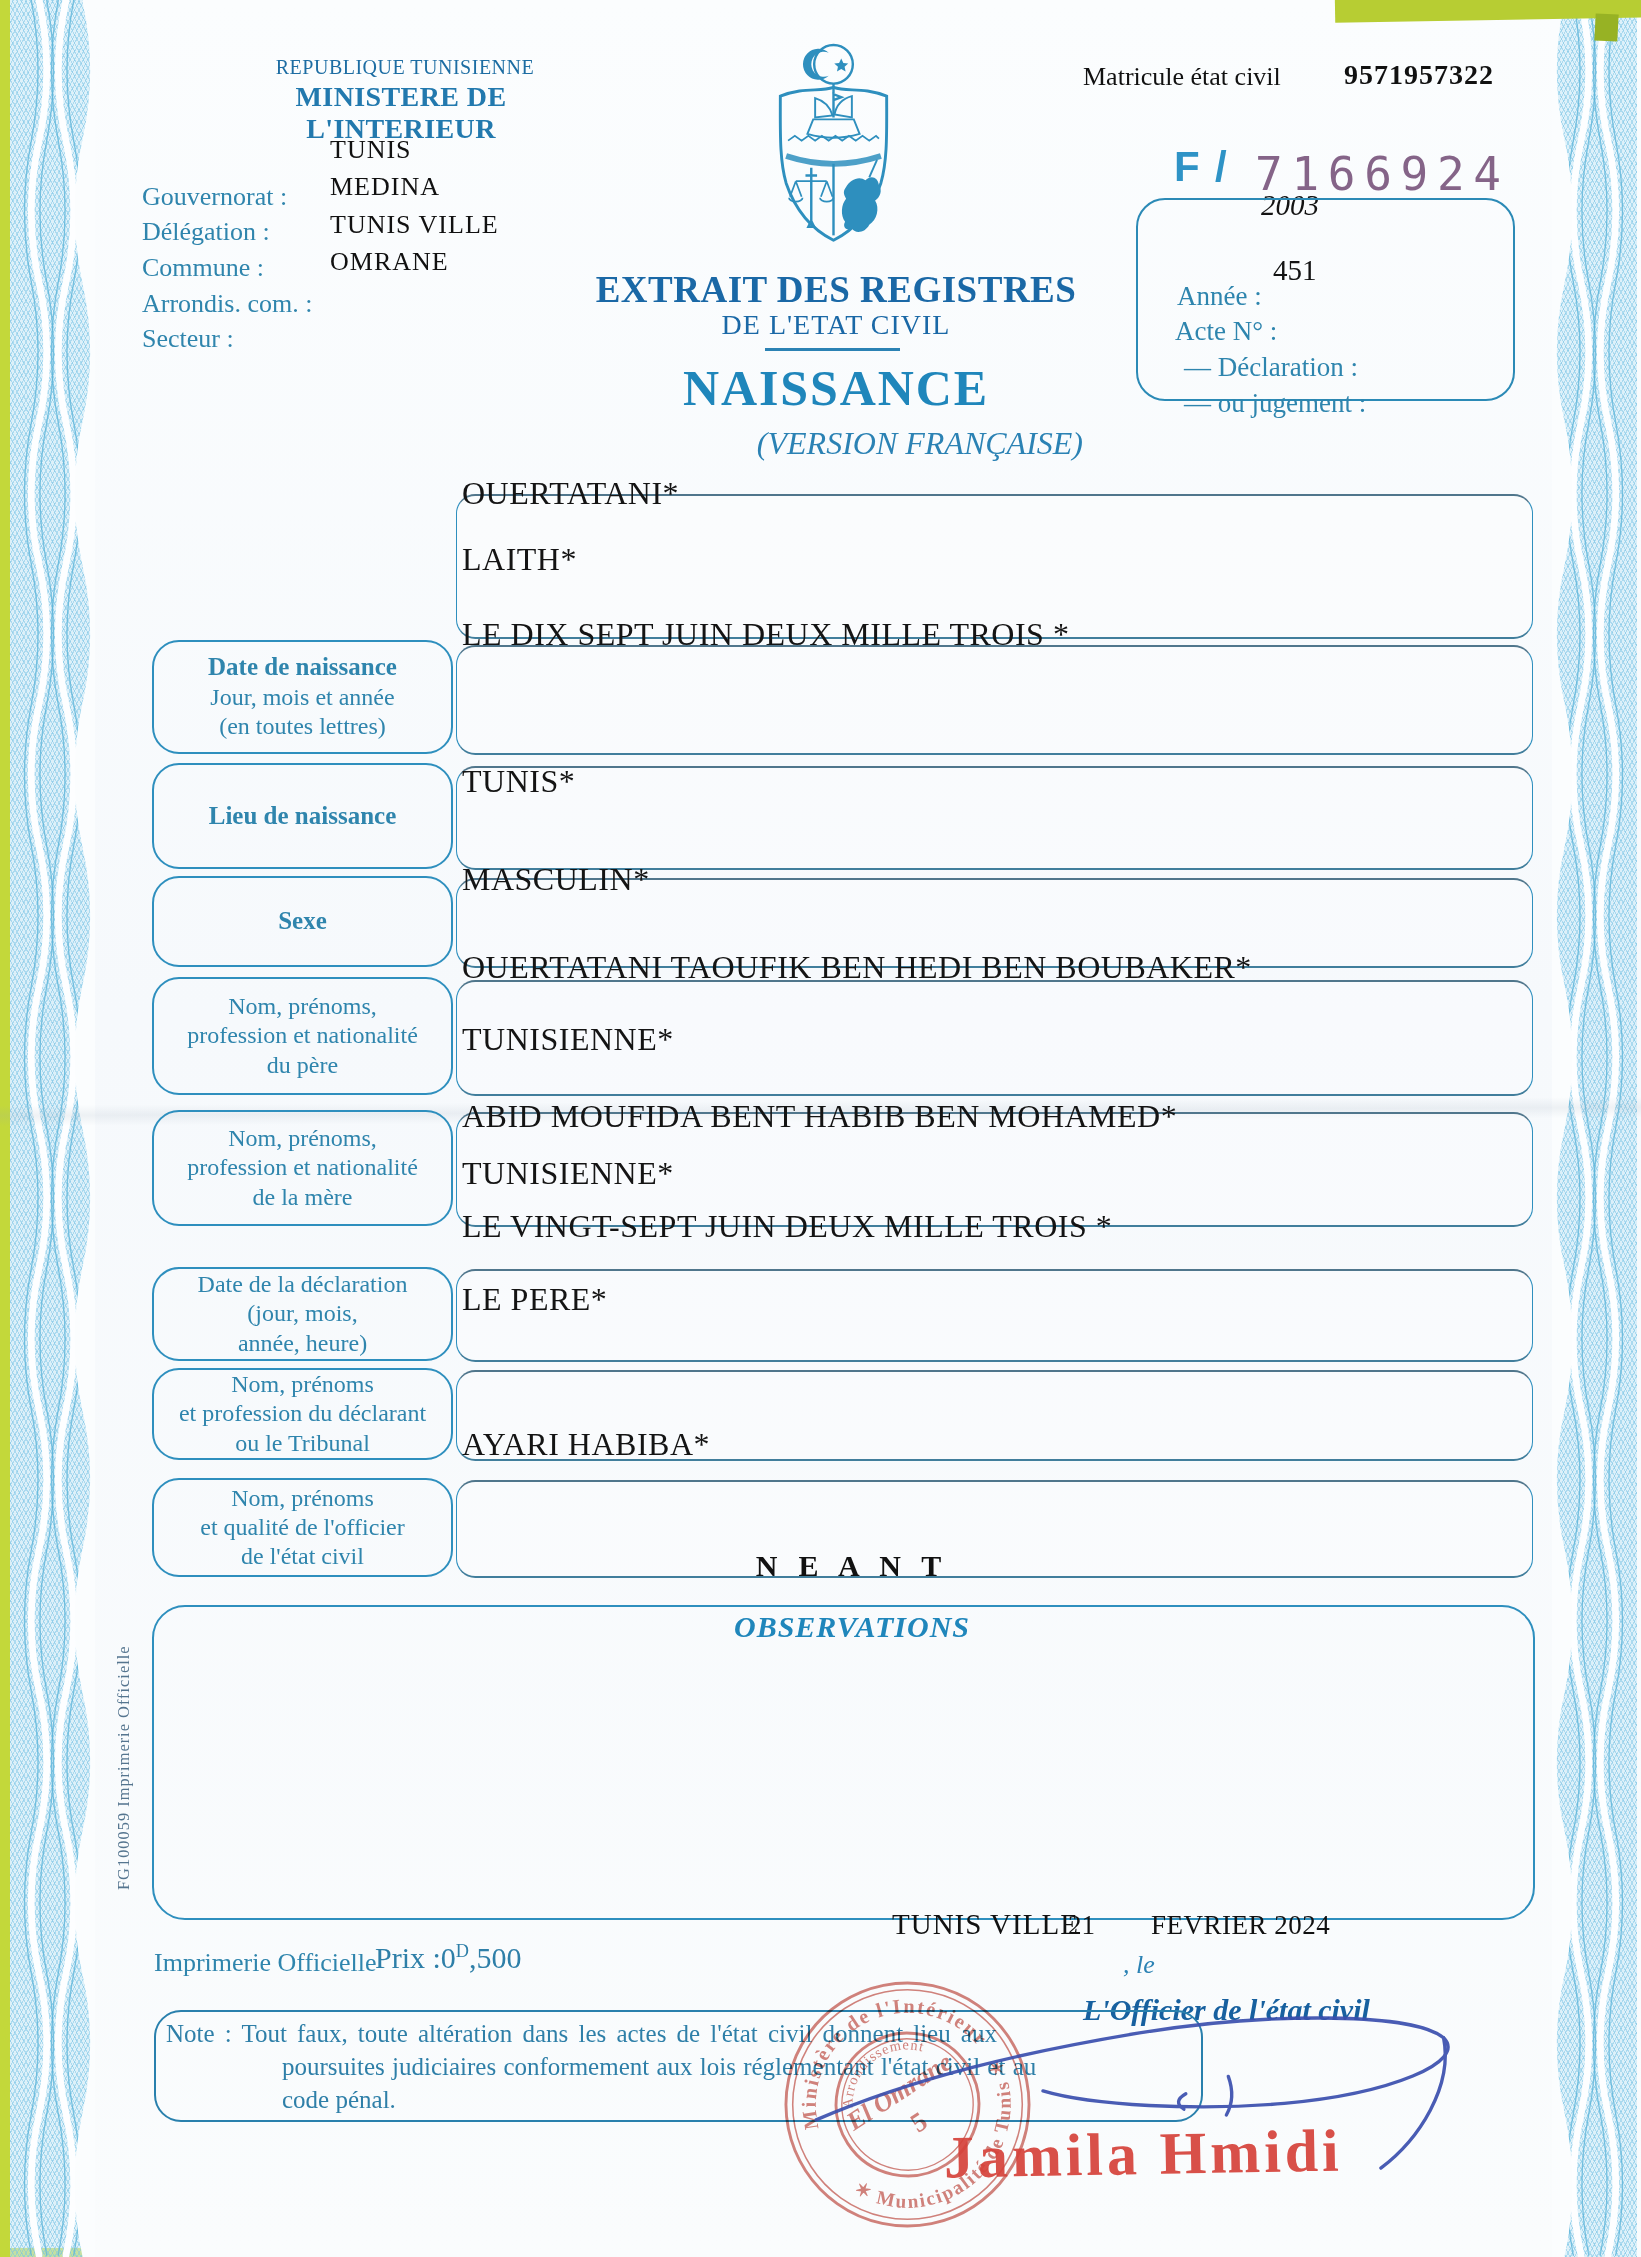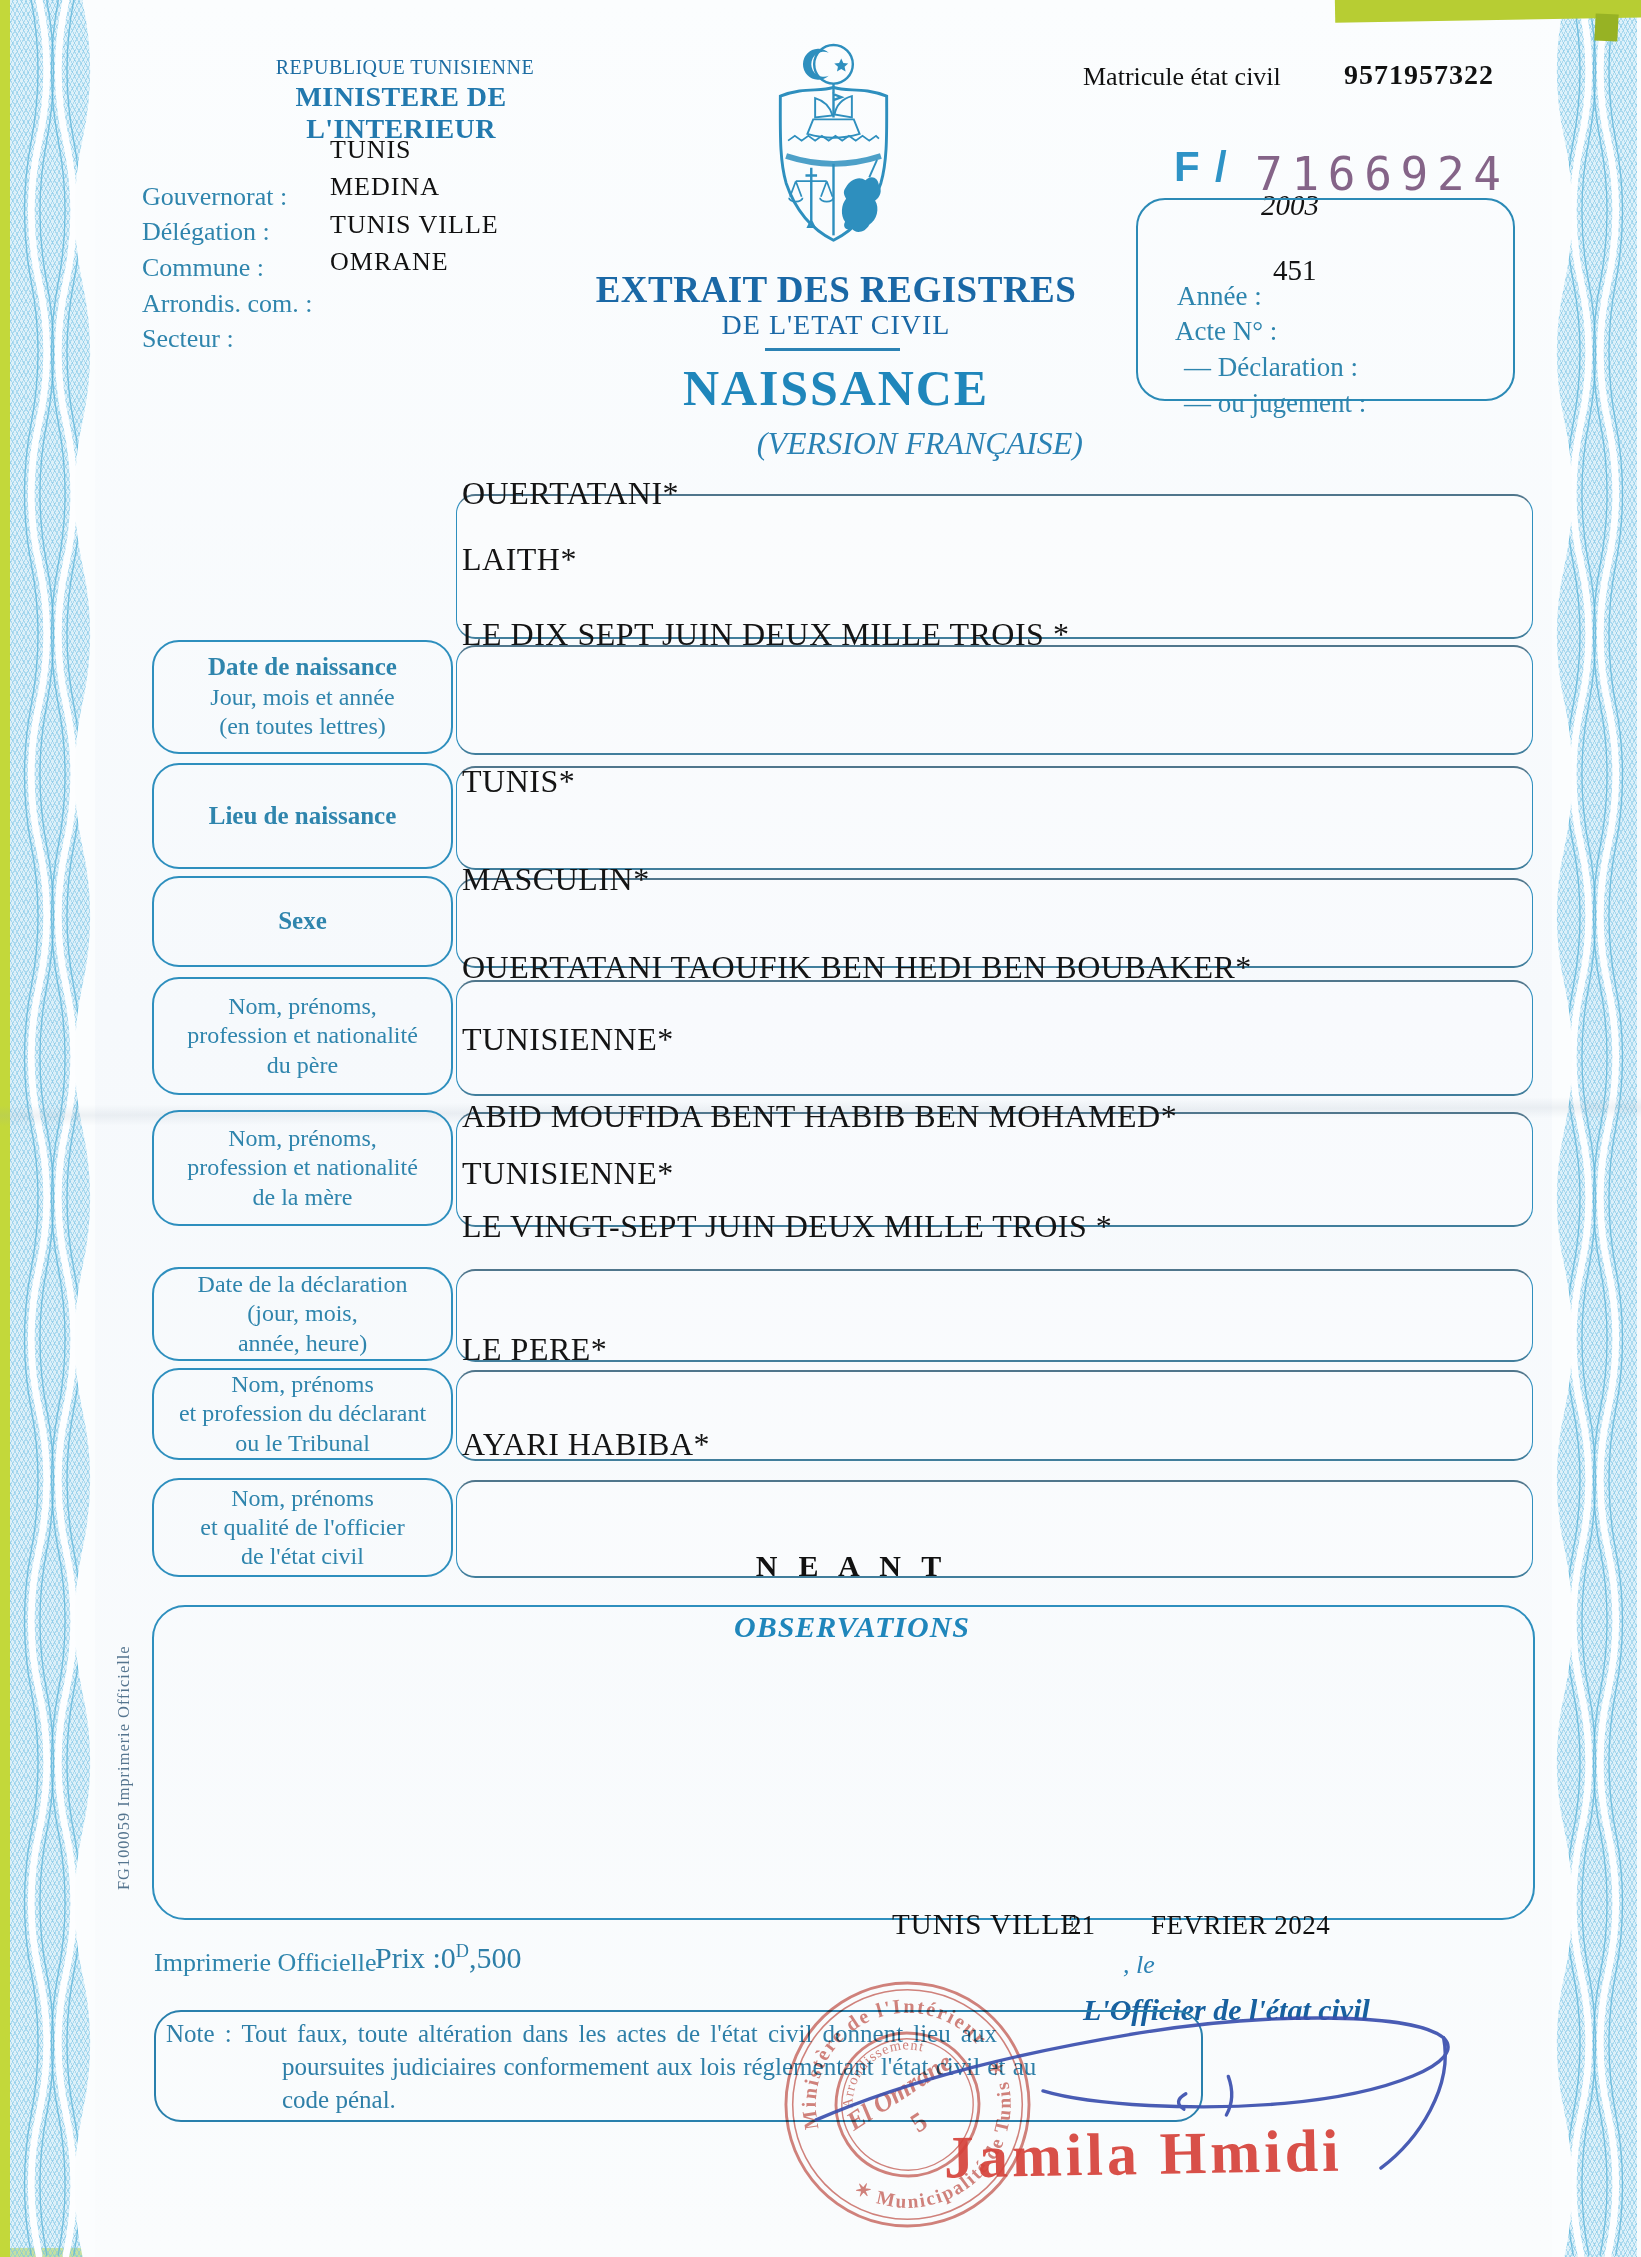--- a/index.html
+++ b/index.html
@@ -218,21 +218,21 @@
   <span class="abs val" style="top:475px;">OUERTATANI*</span>
   <span class="abs val" style="top:541px;">LAITH*</span>
   <span class="abs val" style="top:616px;">LE DIX SEPT JUIN  DEUX MILLE TROIS *</span>
   <span class="abs val" style="top:763px;">TUNIS*</span>
   <span class="abs val" style="top:861px;">MASCULIN*</span>
   <span class="abs val" style="top:949px;">OUERTATANI TAOUFIK BEN HEDI BEN BOUBAKER*</span>
   <span class="abs val" style="top:1021px;">TUNISIENNE*</span>
   <span class="abs val" style="top:1098px;">ABID MOUFIDA BENT HABIB BEN MOHAMED*</span>
   <span class="abs val" style="top:1155px;">TUNISIENNE*</span>
   <span class="abs val" style="top:1208px;">LE VINGT-SEPT JUIN  DEUX MILLE TROIS *</span>
-  <span class="abs val" style="top:1331px;">LE PERE*</span>
+  <span class="abs val" style="top:1281px;">LE PERE*</span>
   <span class="abs val" style="top:1426px;">AYARI HABIBA*</span>
 
   <div class="abs neant">N E A N T</div>
   <div class="abs obsbox"></div>
   <div class="abs obstitle">OBSERVATIONS</div>
   <div class="abs printcode">FG100059  Imprimerie Officielle</div>
 
   <span class="abs imprim">Imprimerie Officielle</span>
   <span class="abs prix"><span>Prix :0</span><sup>D</sup><span>,500</span></span>
 

